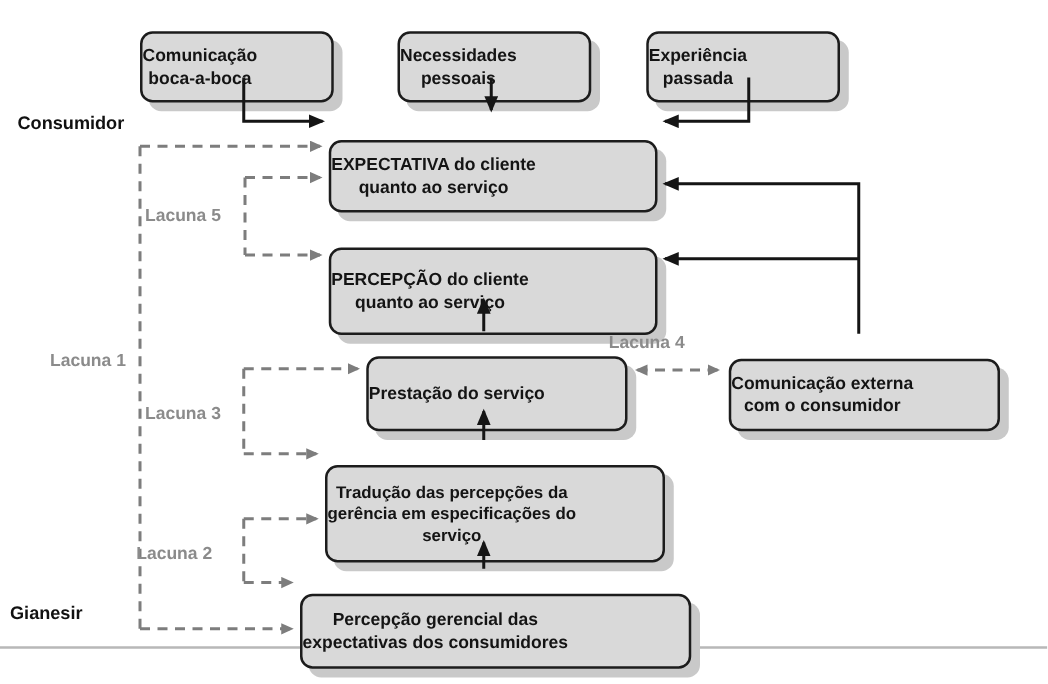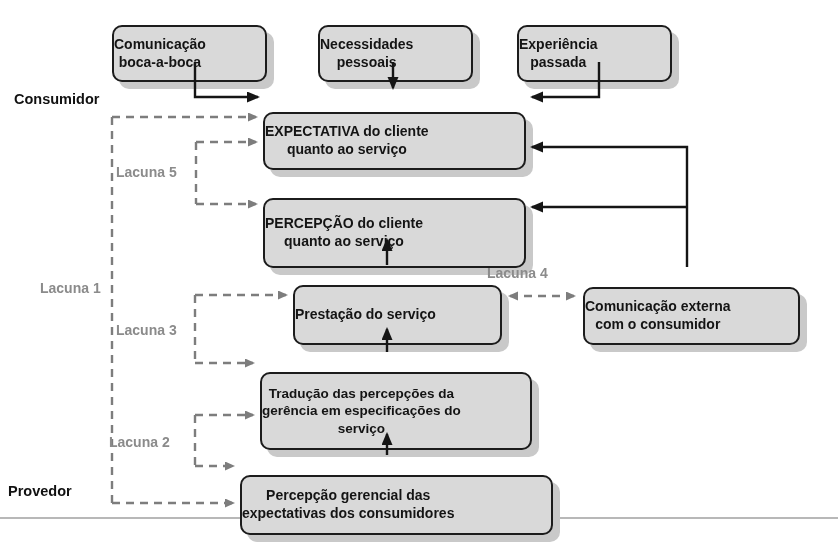--- a/index.html
+++ b/index.html
@@ -138,21 +138,21 @@
     <span>Percepção gerencial das
 expectativas dos consumidores</span>
   </div>
   <div class="box b-trad">
     <span>Tradução das percepções da
 gerência em especificações do
 serviço</span>
   </div>
 
   <div class="side-label l-consumidor">Consumidor</div>
-  <div class="side-label l-provedor">Provedor</div>
+  <div class="side-label l-provedor">Gianesir</div>
 
   <div class="gap-label g1">Lacuna 1</div>
   <div class="gap-label g2">Lacuna 2</div>
   <div class="gap-label g3">Lacuna 3</div>
   <div class="gap-label g4">Lacuna 4</div>
   <div class="gap-label g5">Lacuna 5</div>
 
   <div class="separator"></div>
 
 </div>

